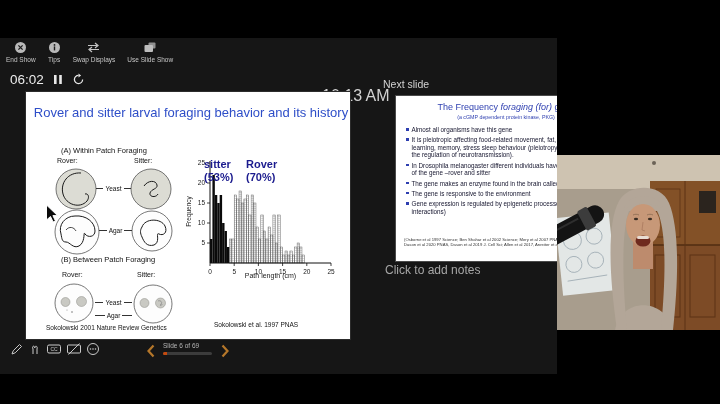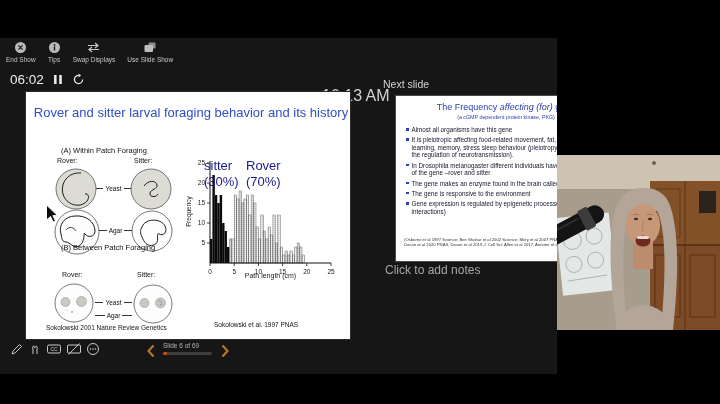--- a/index.html
+++ b/index.html
@@ -24,21 +24,21 @@
                text-align:center;font-size:13px;color:#2e4ec8;}
   .dia-h{position:absolute;font-size:7.5px;color:#111;white-space:nowrap;}
   .dia-l{position:absolute;font-size:7px;color:#111;white-space:nowrap;}
   .conn{position:absolute;display:flex;align-items:center;gap:1px;}
   .cline{flex:1;height:1px;background:#333;}
   .ctext{font-size:6.5px;color:#111;white-space:nowrap;padding:0 1px;}
   .cap{position:absolute;font-size:6.5px;color:#111;white-space:nowrap;}
 
   
   .chartwrap{position:absolute;left:148px;top:58px;width:175px;height:140px;}
-  .leg{position:absolute;display:flex;flex-direction:column;font-weight:normal;font-size:13px;color:#1b1b8e;line-height:1.2;}
+  .leg{position:absolute;display:flex;flex-direction:column;font-weight:bold;font-size:11px;color:#1b1b8e;line-height:1.2;}
   .ylab{position:absolute;left:-16px;top:58px;width:60px;text-align:center;font-size:6.5px;color:#222;transform:rotate(-90deg);}
   .xlab{position:absolute;left:36px;top:122px;width:121px;text-align:center;font-size:7px;color:#222;}
 
   
   .navchev{position:absolute;top:306px;}
   .navtext{position:absolute;left:163px;top:304px;font-size:6.5px;color:#b5b5b5;white-space:nowrap;}
   .progress{position:absolute;left:163px;top:314px;width:49px;height:3px;background:#3c3c3c;border-radius:2px;overflow:hidden;}
   .progress-fill{height:100%;width:0;background:#c44a0e;}
 
   
@@ -141,21 +141,21 @@
       <svg class="abs" style="left:104px;top:117px" width="44" height="44" viewBox="0 0 44 44">
         <circle cx="22" cy="22" r="20" fill="#fdfdfd" stroke="#555" stroke-width="0.8"></circle>
         <path d="M12 18 C15 9 31 9 35 17 C38 24 33 27 29 25 C25 23 31 33 24 36 C17 38 14 33 12 28 C10 24 10 21 12 18 Z" fill="none" stroke="#1a1a1a" stroke-width="1"></path>
       </svg>
       <div class="conn" style="left:73px;top:135px;width:33px">
         <span class="cline"></span>
         <span class="ctext">Agar</span>
         <span class="cline"></span>
       </div>
 
-      <div class="dia-h" style="left:35px;top:151px">(B) Between Patch Foraging</div>
+      <div class="dia-h" style="left:35px;top:163px">(B) Between Patch Foraging</div>
       <div class="dia-l" style="left:36px;top:179px">Rover:</div>
       <div class="dia-l" style="left:111px;top:179px">Sitter:</div>
 
       <svg class="abs" style="left:27px;top:190px" width="42" height="42" viewBox="0 0 42 42">
         <circle cx="21" cy="21" r="19" fill="#fdfdfd" stroke="#555" stroke-width="0.8"></circle>
         <ellipse cx="12.5" cy="20" rx="4.5" ry="4.5" fill="#c9c9c3" stroke="#8a8a84" stroke-width="0.5"></ellipse>
         <ellipse cx="28.5" cy="19.5" rx="5" ry="5" fill="#c9c9c3" stroke="#8a8a84" stroke-width="0.5"></ellipse>
         <circle cx="19" cy="30" r="0.8" fill="#777"></circle>
         <circle cx="14" cy="28" r="0.6" fill="#999"></circle>
       </svg>
@@ -245,21 +245,21 @@
             <text x="31" y="75.3" text-anchor="end" font-size="6.5" fill="#222" font-family="Liberation Sans, sans-serif">10</text>
             <line x1="33" y1="53" x2="36" y2="53" stroke="#111" stroke-width="0.8"></line>
             <text x="31" y="55.3" text-anchor="end" font-size="6.5" fill="#222" font-family="Liberation Sans, sans-serif">15</text>
             <line x1="33" y1="33" x2="36" y2="33" stroke="#111" stroke-width="0.8"></line>
             <text x="31" y="35.3" text-anchor="end" font-size="6.5" fill="#222" font-family="Liberation Sans, sans-serif">20</text>
             <line x1="33" y1="13" x2="36" y2="13" stroke="#111" stroke-width="0.8"></line>
             <text x="31" y="15.3" text-anchor="end" font-size="6.5" fill="#222" font-family="Liberation Sans, sans-serif">25</text>
           </svg>
         <div class="leg" style="left:30px;top:8px">
           <span>sitter</span>
-          <span>(30%)</span>
+          <span>(53%)</span>
         </div>
         <div class="leg" style="left:72px;top:8px">
           <span>Rover</span>
           <span>(70%)</span>
         </div>
         <div class="ylab">Frequency</div>
         <div class="xlab">Path length (cm)</div>
       </div>
 
       <svg class="abs" style="left:19px;top:112px" width="14" height="20" viewBox="0 0 14 20">
@@ -296,21 +296,21 @@
       <svg width="14" height="14" viewBox="0 0 14 14">
         <circle cx="7" cy="7" r="5.5" fill="none" stroke="#c9c9c9" stroke-width="1"></circle>
         <circle cx="4.5" cy="7" r="0.8" fill="#c9c9c9"></circle>
         <circle cx="7" cy="7" r="0.8" fill="#c9c9c9"></circle>
         <circle cx="9.5" cy="7" r="0.8" fill="#c9c9c9"></circle>
       </svg>
     </div>
 
     <div class="thumb">
       <div class="ns-title">
-        <span>The Frequency </span><em>affecting (for)</em><span> gene</span>
+        <span>The Frequency </span><em>foraging (for)</em><span> gene</span>
       </div>
       <div class="ns-sub">(a cGMP dependent protein kinase, PKG)</div>
       <div class="ns-bullets">
         <div class="ns-bullet">
             <span class="ns-sq"></span>
             <span>Almost all organisms have this gene</span>
           </div>
         <div class="ns-bullet">
             <span class="ns-sq"></span>
             <span>It is pleiotropic affecting food-related movement, fat, nociception, learning, memory, stress sleep behaviour (pleiotropy is also found in the regulation of neurotransmission).</span>

